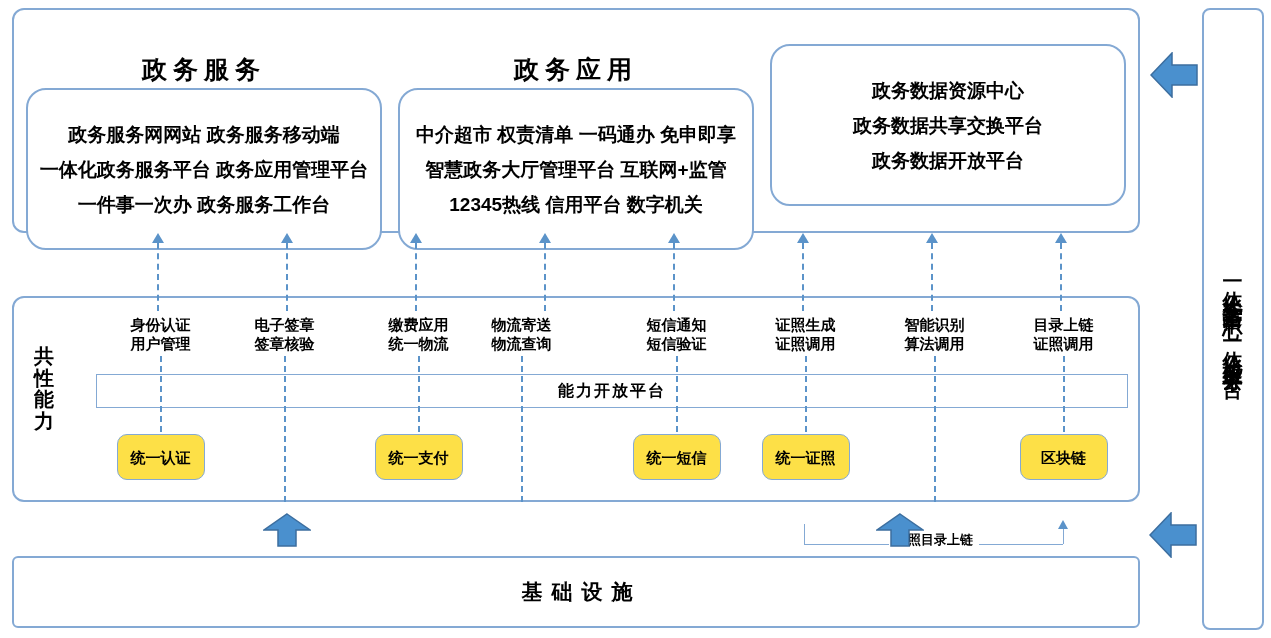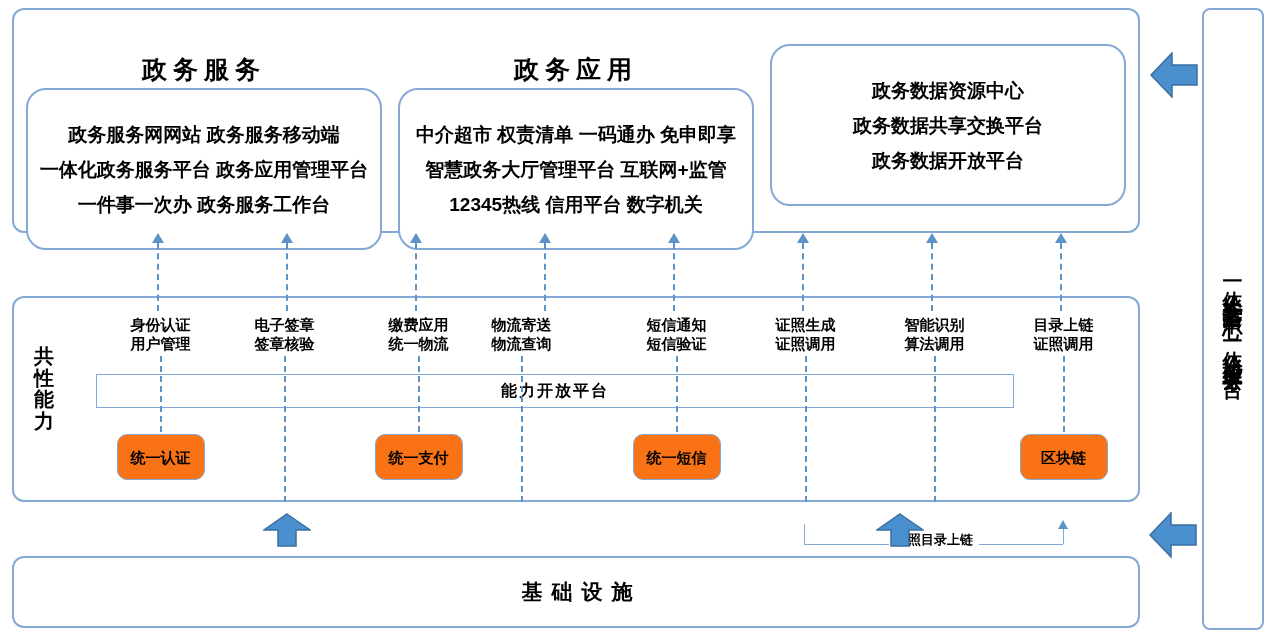--- a/index.html
+++ b/index.html
@@ -15,41 +15,41 @@
   .top-inner{border:2px solid #84a9d4;border-radius:20px;background:#fff;flex:none;height:158px;margin-top:2px;
              display:flex;flex-direction:column;justify-content:center;text-align:center;
              font-size:19px;font-weight:bold;line-height:35px;white-space:nowrap;}
   
   .gap-arrow{position:absolute;top:233px;width:12px;margin-left:-6px;z-index:5;}
   .gap-arrow .head{width:0;height:0;margin:0 auto;border-left:6px solid transparent;border-right:6px solid transparent;border-bottom:10px solid #5b93c9;}
   .gap-arrow .line{width:0;height:68px;margin:0 auto;border-left:2px dashed #5b93c9;}
   
   .mid-container{left:12px;top:296px;width:1128px;height:206px;}
   .side-label{position:absolute;left:18px;top:48px;width:24px;font-size:20px;font-weight:bold;line-height:21.5px;text-align:center;}
-  .open-bar{position:absolute;left:82px;top:76px;width:918px;height:34px;box-sizing:border-box;
+  .open-bar{position:absolute;left:82px;top:76px;width:1032px;height:34px;box-sizing:border-box;
             border:1.5px solid #84a9d4;background:#fff;z-index:1;
             display:flex;align-items:center;justify-content:center;font-size:16px;font-weight:bold;letter-spacing:2px;}
   .cap-col{position:absolute;top:0;width:129px;height:206px;display:flex;flex-direction:column;align-items:center;
            padding-top:17px;box-sizing:border-box;z-index:2;}
   .cap-label{font-size:15px;font-weight:bold;line-height:19px;text-align:right;white-space:nowrap;}
   .cap-dash{flex:1;width:0;border-left:2px dashed #5b93c9;margin:3px 0 2px 0;}
   .cap-box{flex:none;width:88px;height:46px;margin-bottom:24px;box-sizing:border-box;padding:0 10px;
-           border:1.5px solid #84a9d4;border-radius:10px;background:#f97316;
+           border:1.5px solid #84a9d4;border-radius:10px;background:#fde047;
            display:flex;align-items:center;justify-content:center;text-align:left;
            font-size:15px;font-weight:bold;line-height:17px;}
   
   .conn{position:absolute;z-index:3;margin-top:44px;}
   .conn-v1{left:790px;top:182px;width:0;height:20px;border-left:1.5px solid #84a9d4;}
   .conn-h{left:790px;top:202px;width:259px;height:0;border-top:1.5px solid #84a9d4;}
   .conn-v2{left:1049px;top:186px;width:0;height:16px;border-left:1.5px solid #84a9d4;}
   .conn-head{left:1044px;top:178px;width:0;height:0;border-left:5px solid transparent;border-right:5px solid transparent;border-bottom:9px solid #5b93c9;}
   .conn-label{left:920px;top:189px;transform:translateX(-50%);background:#fff;padding:0 6px;
               font-size:13px;font-weight:bold;white-space:nowrap;z-index:4;}
   
-  .bottom-container{left:12px;top:556px;width:1128px;height:72px;border-radius:12px;
+  .bottom-container{left:12px;top:556px;width:1128px;height:72px;border-radius:6px;
                     display:flex;align-items:center;justify-content:center;
                     font-size:21px;font-weight:bold;letter-spacing:9px;padding-left:11px;}
   
   .right-panel{left:1202px;top:8px;width:62px;height:622px;border-radius:8px;
                display:flex;align-items:center;justify-content:center;}
   .right-panel .vtext{writing-mode:vertical-rl;text-orientation:upright;
                font-size:20px;font-weight:bold;letter-spacing:4px;line-height:62px;}
   
   .block-arrow{position:absolute;z-index:6;}
 </style>
@@ -159,20 +159,21 @@
       </div>
     <div class="cap-dash"></div>
     <div class="cap-box">统一短信</div>
   </div>
   <div class="cap-col" style="left:727px">
     <div class="cap-label">
         <div>证照生成</div>
         <div>证照调用</div>
       </div>
     <div class="cap-dash"></div>
+    <div class="cap-box">统一证照</div>
   </div>
   <div class="cap-col" style="left:856px">
     <div class="cap-label">
         <div>智能识别</div>
         <div>算法调用</div>
       </div>
     <div class="cap-dash"></div>
   </div>
   <div class="cap-col" style="left:985px">
     <div class="cap-label">

